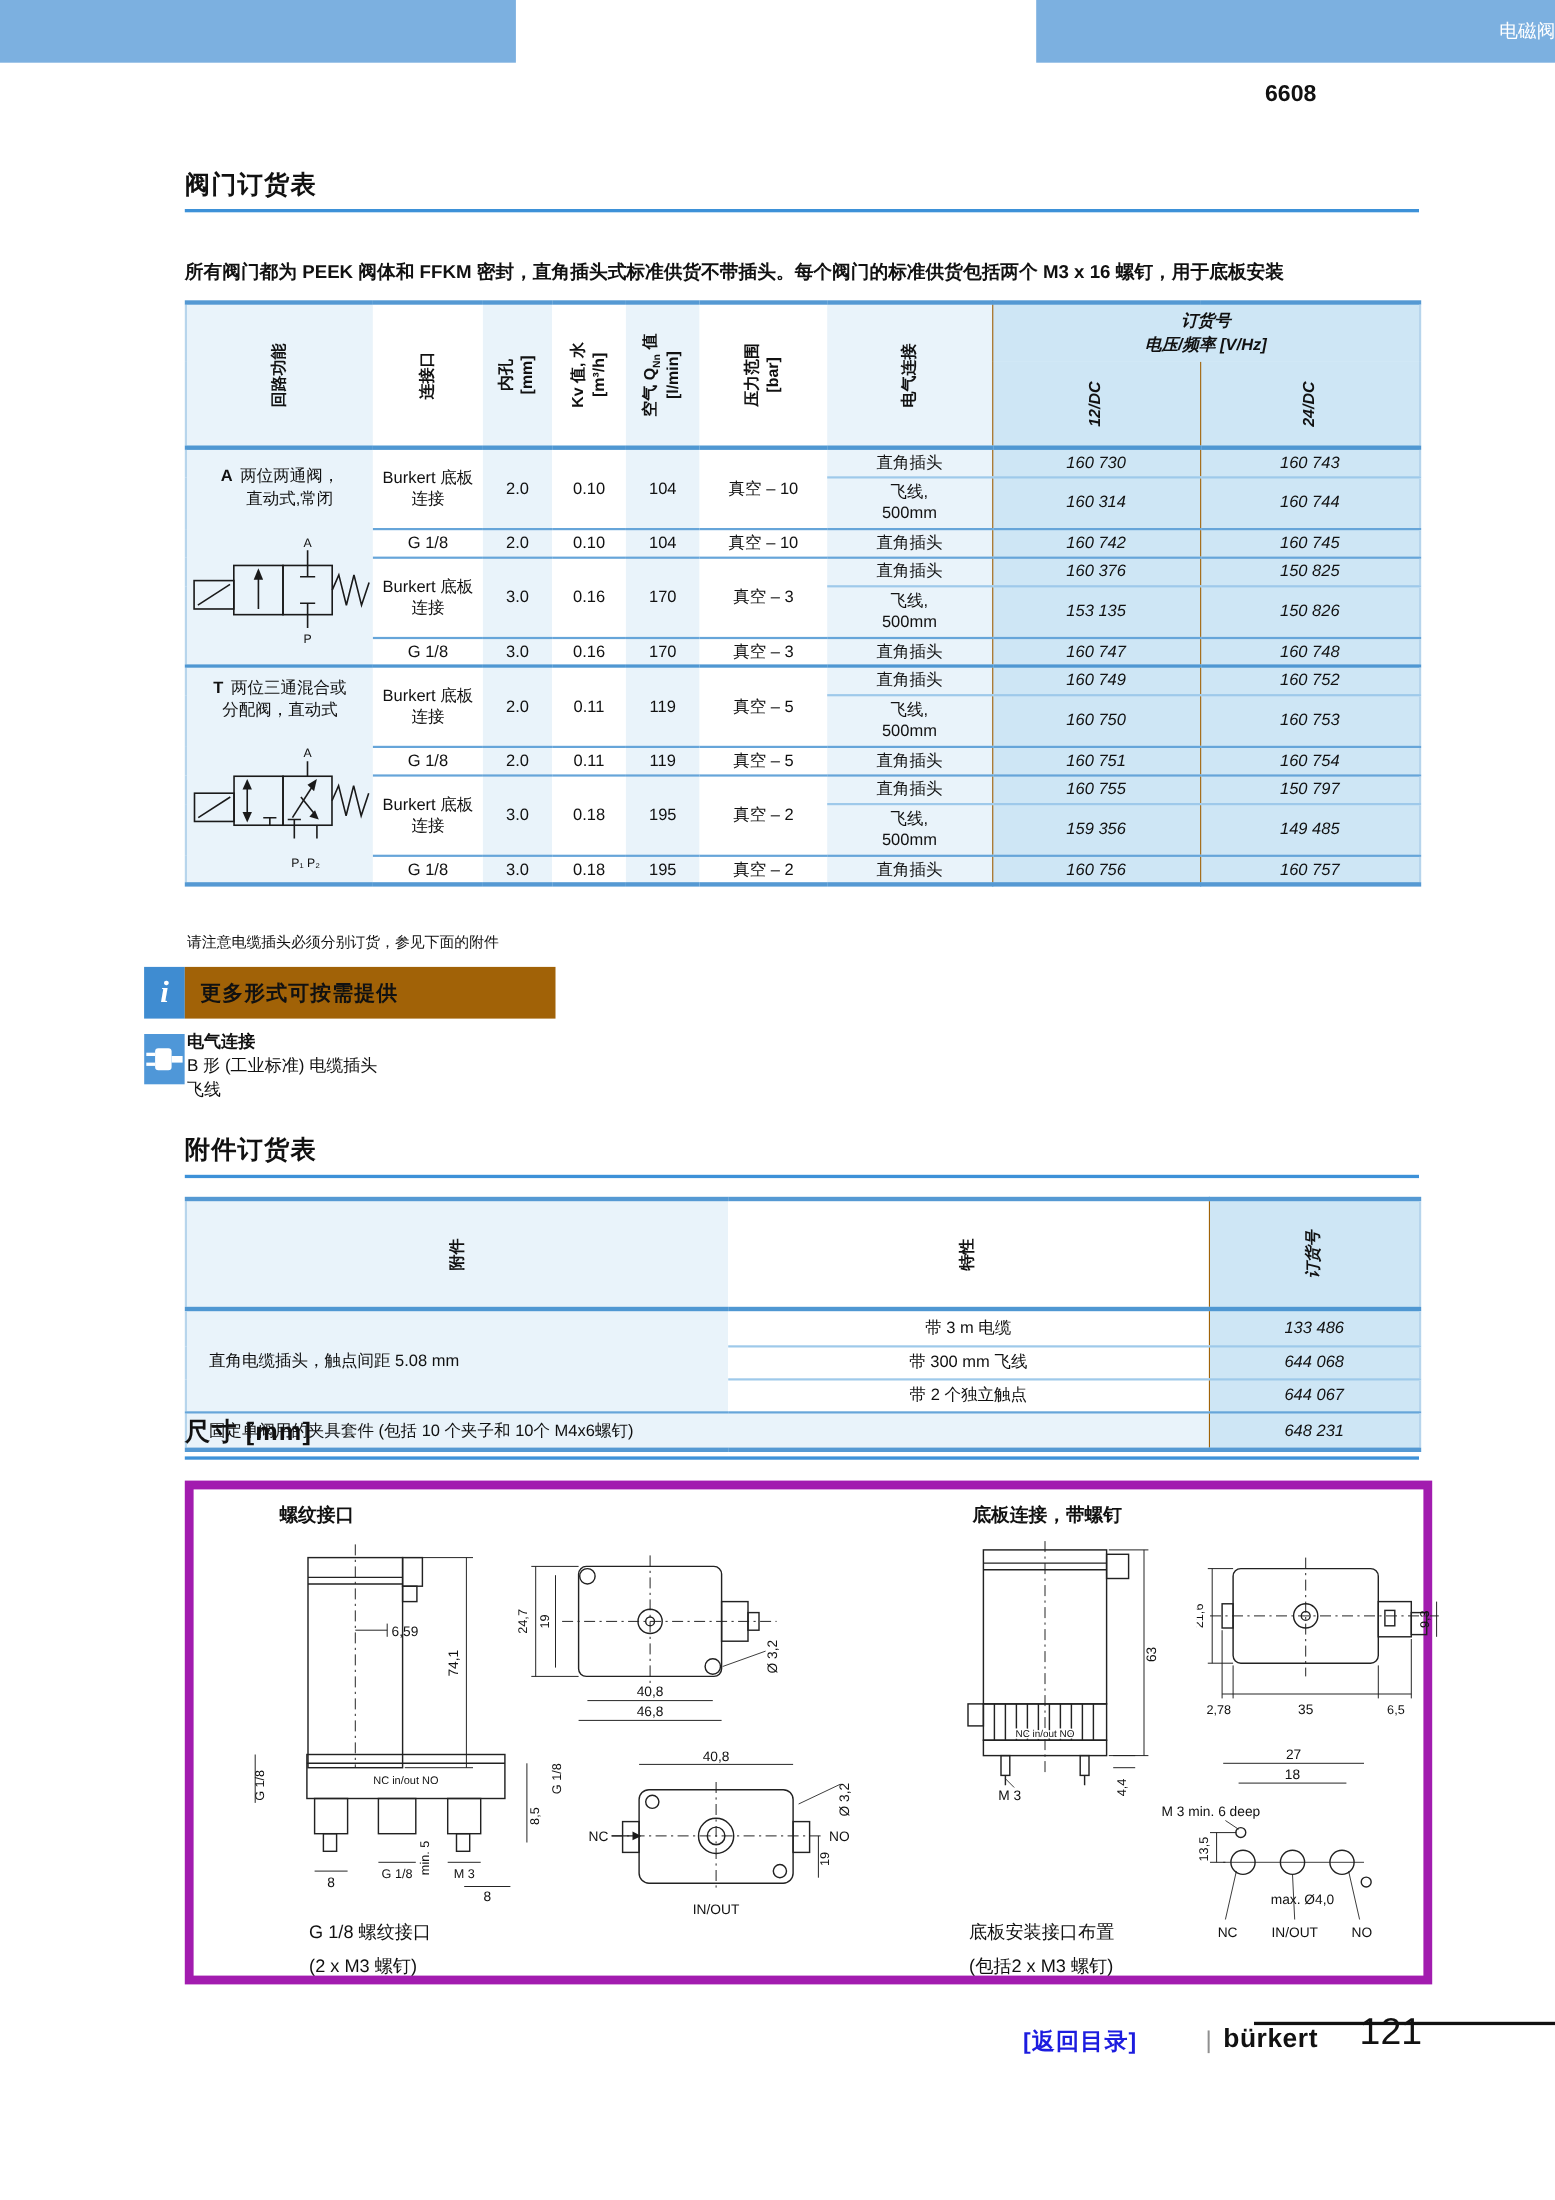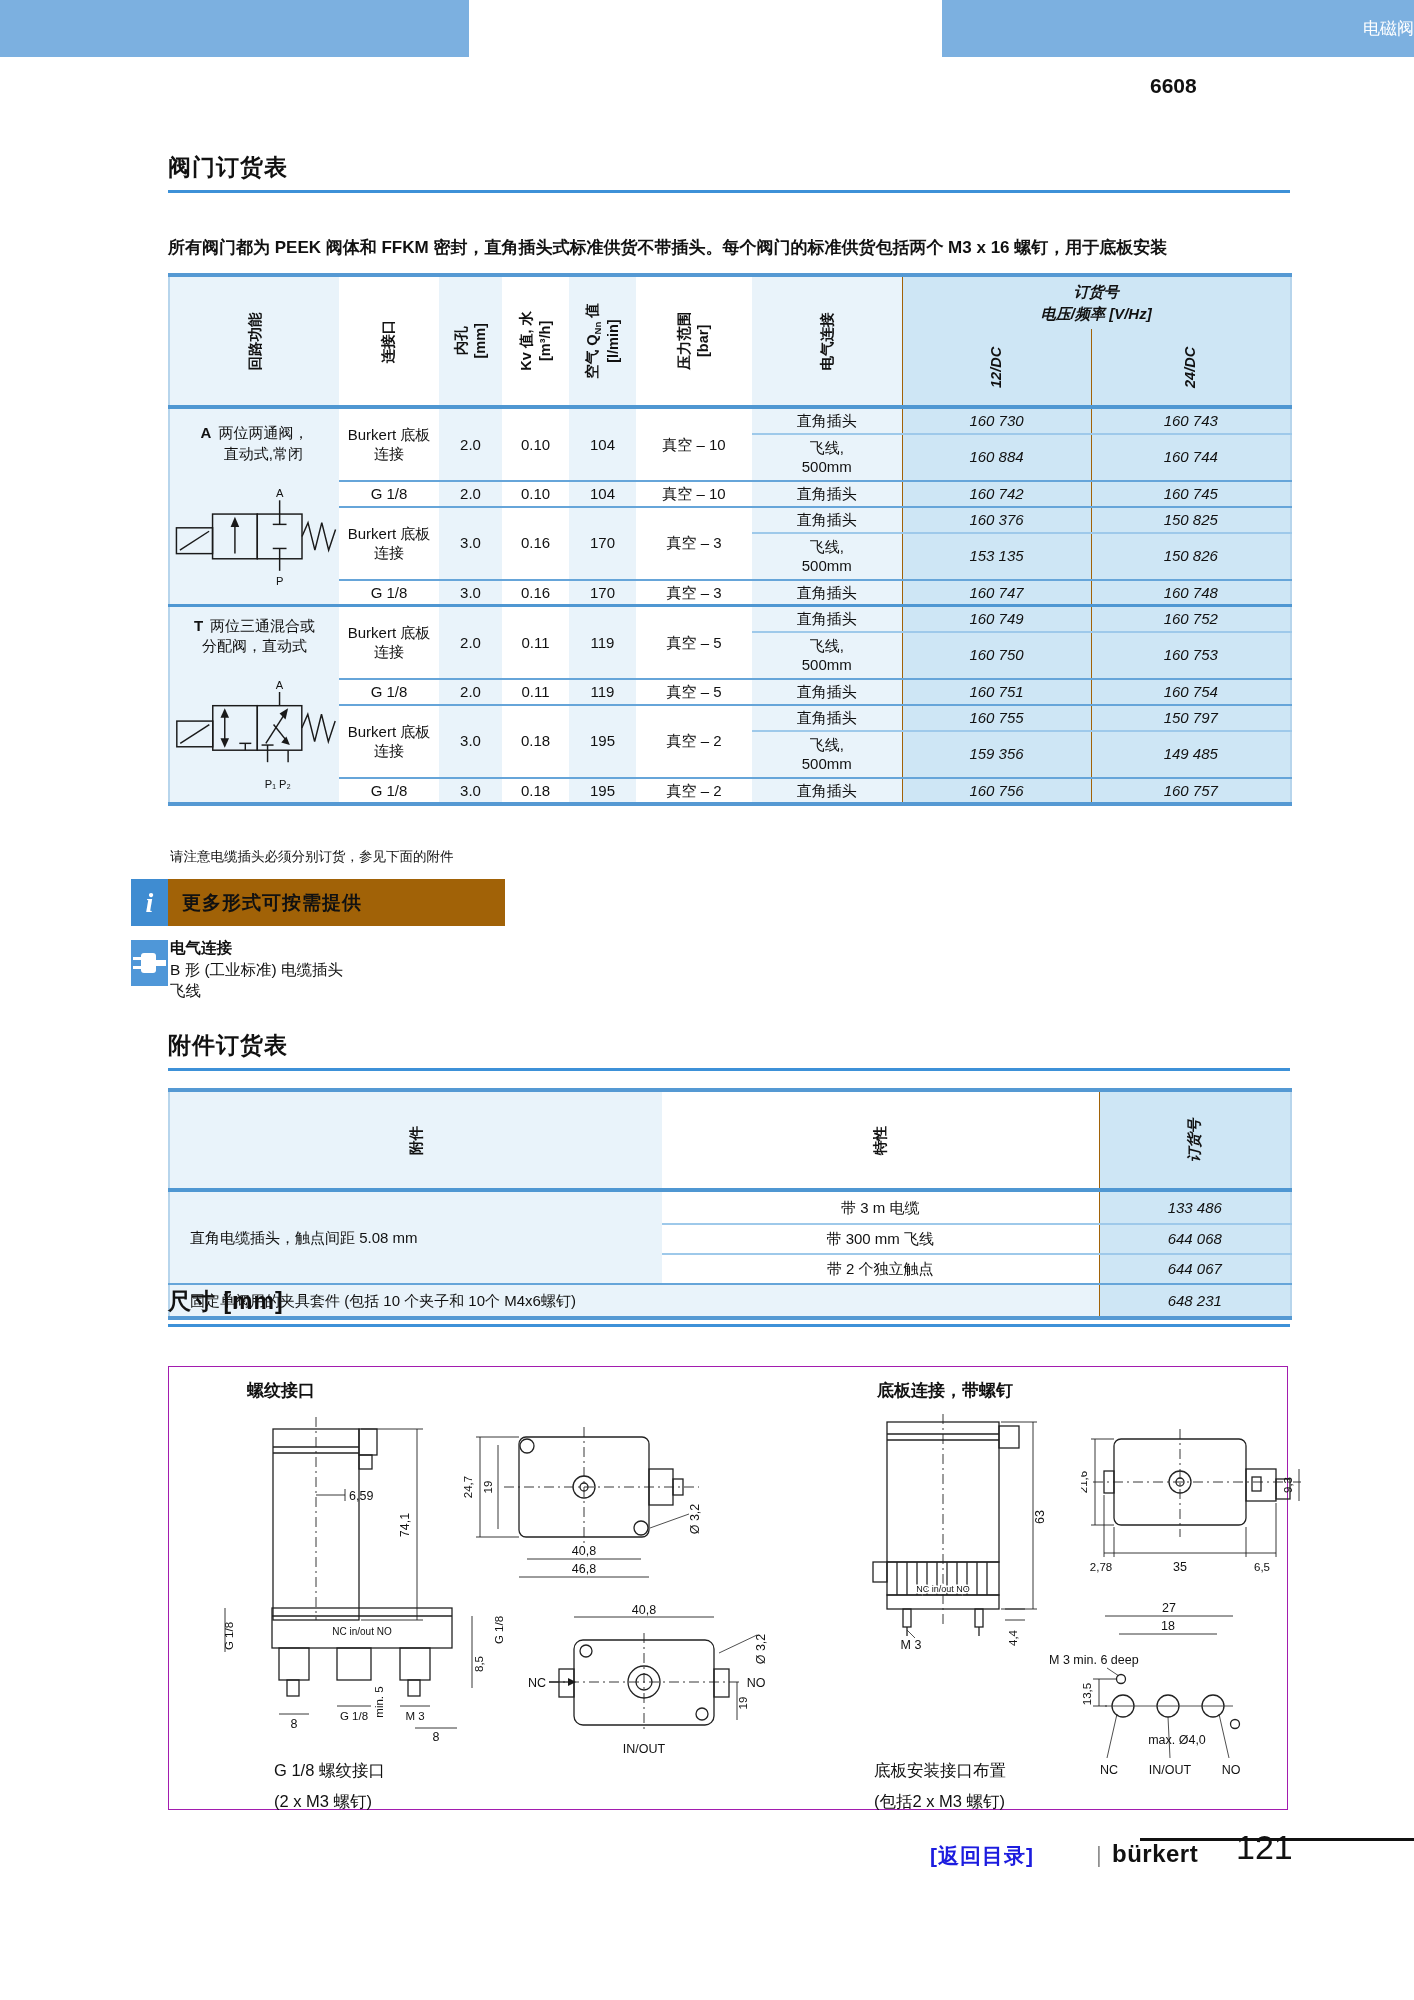--- a/index.html
+++ b/index.html
@@ -52,21 +52,21 @@
          font-family:"Liberation Serif","DejaVu Serif",serif;font-style:italic;font-weight:bold;font-size:28px;}
   .elec-title{font-weight:bold;font-size:15.5px;line-height:1.4;}
   .elec-line{font-size:15.5px;line-height:1.4;}
   
   .at thead tr{height:100px;}
   .at td{font-size:15px;vertical-align:middle;padding:3px 20px;line-height:1.3;}
   .at tr.r34{height:34px;} .at tr.r30{height:30px;}
   .itemcell{text-align:left;padding-left:10px;}
   .ctr{text-align:center;}
   
-  .dimbox{border:1px solid #a21caf;background:#fff;margin-top:20px;}
+  .dimbox{border:8px solid #a21caf;background:#fff;}
   .dwg-label{font-weight:bold;font-size:17px;}
   .dwg-cap{font-size:16.5px;line-height:1.85;}
   .dwg line,.dwg rect,.dwg circle,.dwg polyline{stroke:#222;fill:none;stroke-width:1.3;}
   .dwg .dim{stroke-width:0.9;}
   .dwg .cl{stroke-dasharray:10 4 2 4;stroke-width:0.9;}
   .dwg .thin{stroke-width:0.8;}
   .dwg text{font-size:12.5px;fill:#111;stroke:none;}
   .dwg .t10{font-size:10px;} .dwg .t9{font-size:9px;stroke:#fff;stroke-width:3px;paint-order:stroke;}
   .dwg .t11{font-size:11.5px;}
   .dwg .fillp{fill:#1a1a1a;stroke:none;}
@@ -204,21 +204,21 @@
       <td class="cw tv sb" rowspan="2">0.10</td>
       <td class="cb tv sb" rowspan="2">104</td>
       <td class="cw tv sb" rowspan="2">真空 – 10</td>
       <td class="cb vb">直角插头</td>
       <td class="co sepw vb">160 730</td>
       <td class="co sepw vb">160 743</td>
     </tr>
     <tr class="ht">
       <td class="cb tv sb pre">飞线,
 500mm</td>
-      <td class="co sepw tv sb">160 884</td>
+      <td class="co sepw tv sb">160 314</td>
       <td class="co sepw tv sb">160 744</td>
     </tr>
     <tr class="hr">
       <td class="cw sb">G 1/8</td>
       <td class="cb sb">2.0</td>
       <td class="cw sb">0.10</td>
       <td class="cb sb">104</td>
       <td class="cw sb">真空 – 10</td>
       <td class="cb sb">直角插头</td>
       <td class="co sepw sb">160 742</td>

